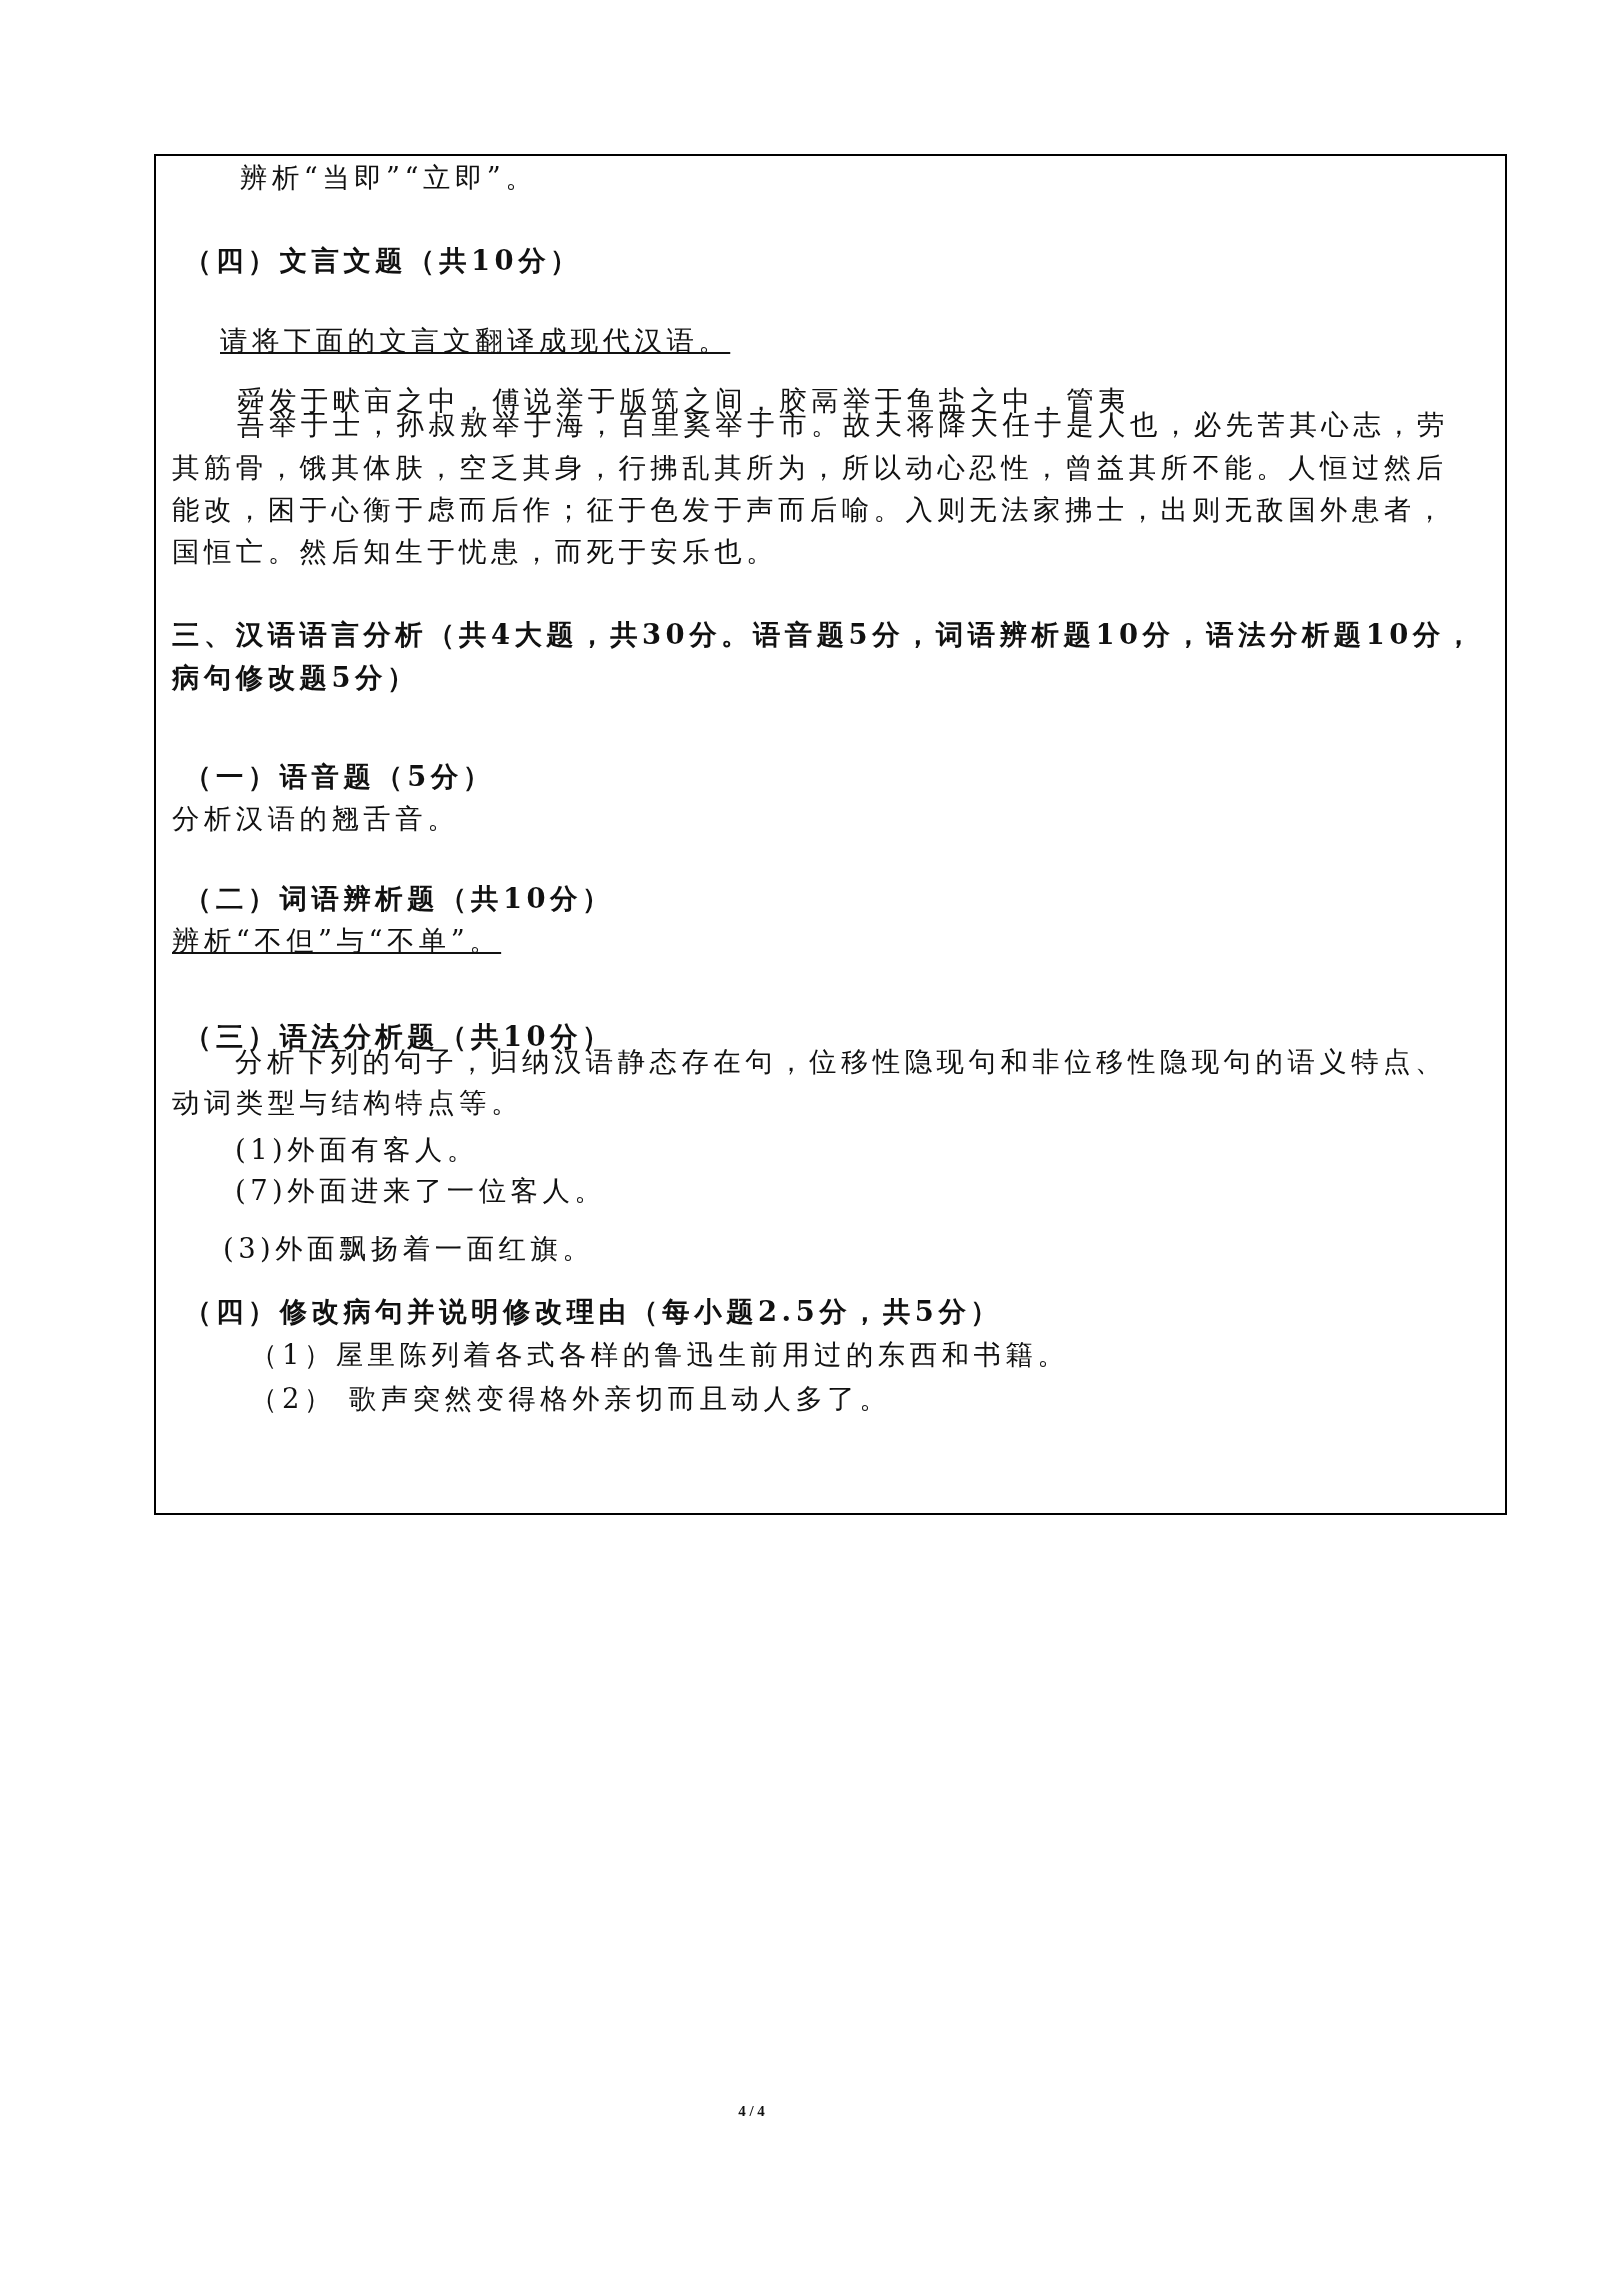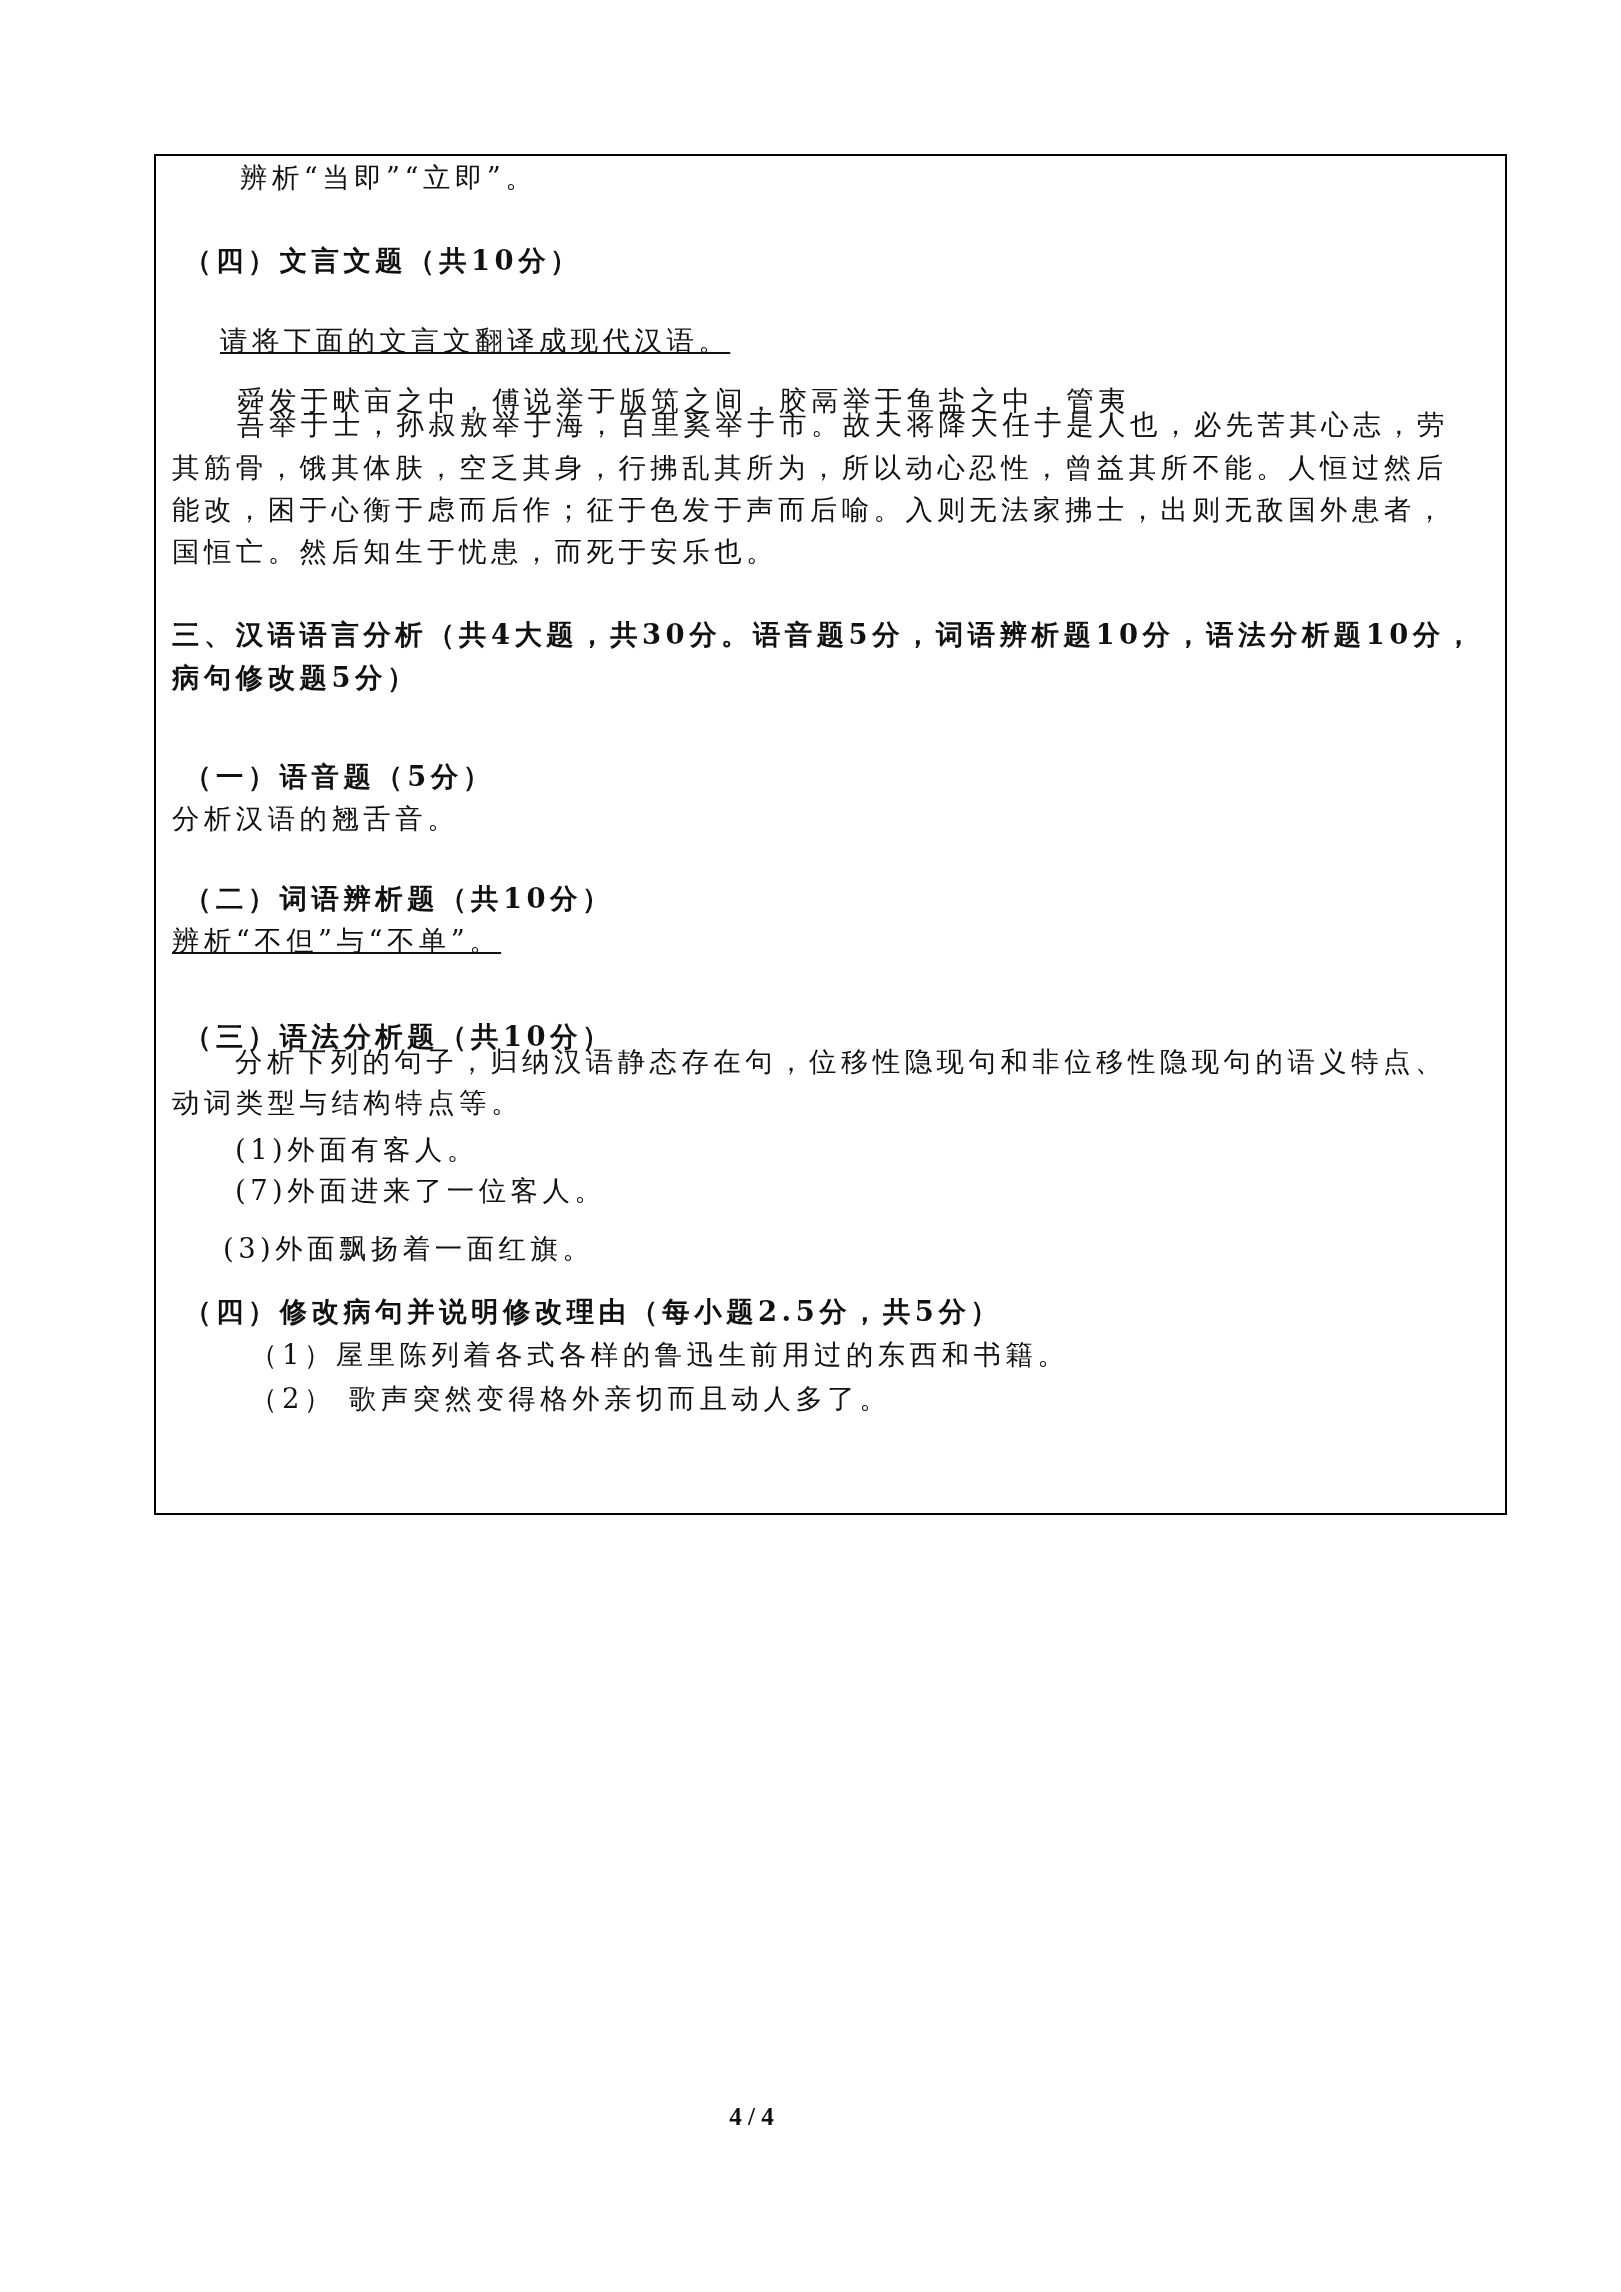--- a/index.html
+++ b/index.html
@@ -4,21 +4,21 @@
 <style>
   html, body { margin: 0; padding: 0; background: #ffffff; }
   body { width: 1621px; height: 2293px; position: relative; overflow: hidden;
          font-family: "DejaVu Serif", "Liberation Serif", serif; color: #111111; }
   .frame { position: absolute; left: 154px; top: 154px; width: 1349px; height: 1357px;
            border: 2.9px solid #000000; box-sizing: content-box; }
   .line { position: absolute; white-space: nowrap; font-size: 27.4px; line-height: 33px;
           letter-spacing: 4.5px; }
   .bold { font-weight: bold; }
   .pageno { position: absolute; left: 0; width: 1503px; top: 2103px; text-align: center;
-            font-family: "Liberation Serif", "DejaVu Serif", serif; font-weight: bold; font-size: 25px; }
+            font-family: "Liberation Serif", "DejaVu Serif", serif; font-weight: bold; font-size: 15px; }
 </style>
 </head>
 <body>
 
 <div class="frame"></div>
 
 <div class="line" style="left:240px; top:161px;">辨析“当即”“立即”。</div>
 
 <div class="line bold" style="left:184px; top:244px;">（四）文言文题（共10分）</div>
 

